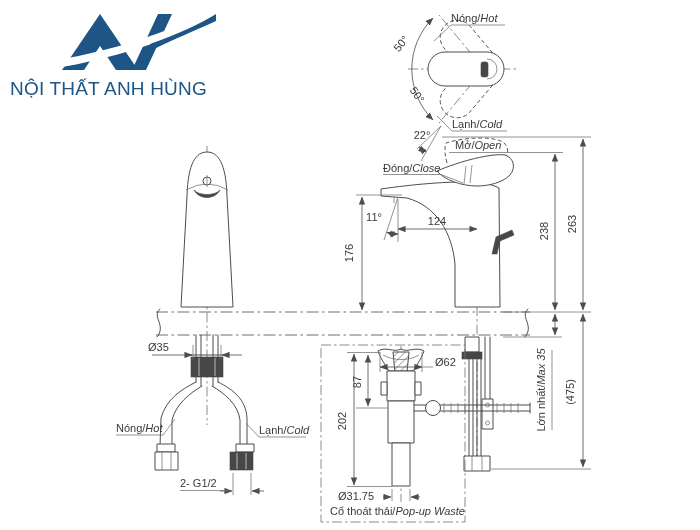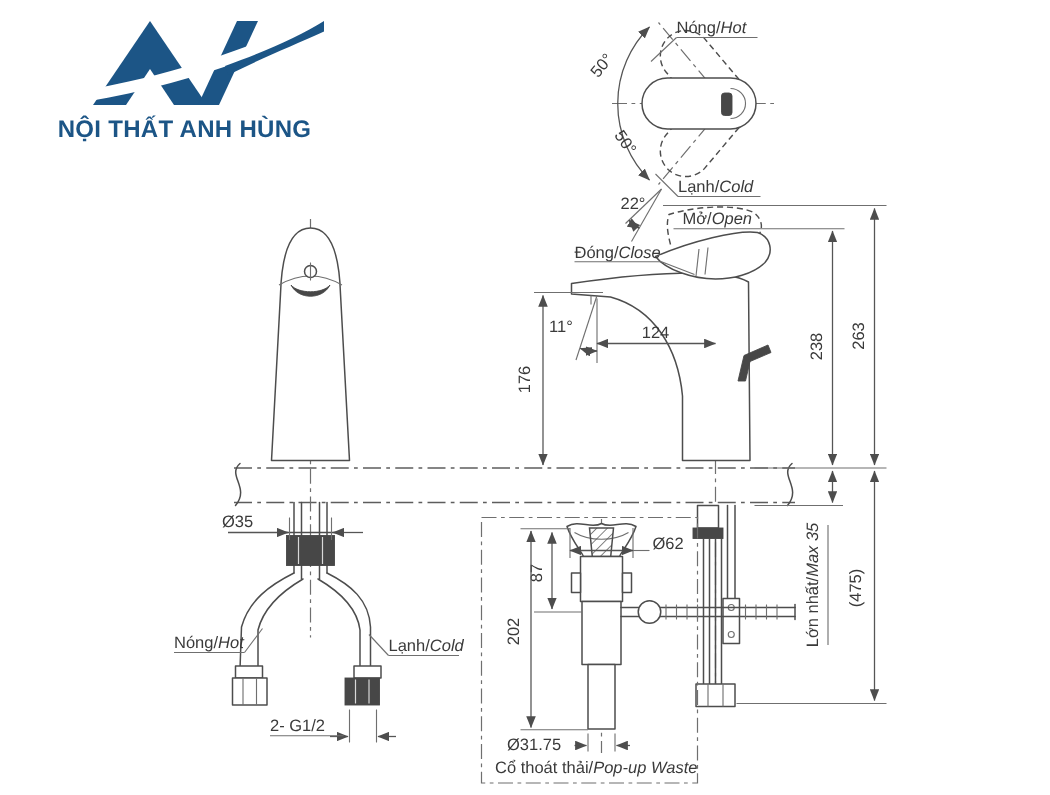--- a/index.html
+++ b/index.html
@@ -1,19 +1,19 @@
 <!DOCTYPE html>
 <html><head>
 <meta charset="utf-8">
 <style>
   html,body{margin:0;padding:0;background:#fff}
   .canvas{position:relative;width:700px;height:530px;background:#fff;overflow:hidden;font-family:"Liberation Sans",sans-serif}
   .logo{position:absolute;left:10px;top:4px;width:226px;height:100px}
   .logo-mark{position:absolute;left:48px;top:2px;width:160px;height:70px}
-  .logo-text{position:absolute;left:0;top:74px;width:226px;text-align:center;font-weight:bold;font-size:16px;letter-spacing:.2px;color:#1c5586;white-space:nowrap}
+  .logo-text{position:absolute;left:0;top:74px;width:226px;font-weight:normal;font-size:19px;letter-spacing:.2px;color:#1c5586;white-space:nowrap}
   svg.draw{position:absolute;left:0;top:0}
   .s{fill:none;stroke:#4d4d4d;stroke-width:1;stroke-linejoin:round;stroke-linecap:round}
   .sw{fill:#fff;stroke:#4d4d4d;stroke-width:1;stroke-linejoin:round}
   .dk{fill:#474747;stroke:#474747;stroke-width:.6}
   .lt{fill:none;stroke:#d8d8d8;stroke-width:.8}
   .thin{fill:none;stroke:#6f6f6f;stroke-width:.75}
   .cl{fill:none;stroke:#6f6f6f;stroke-width:.8;stroke-dasharray:10 3 2.5 3}
   .cl2{fill:none;stroke:#5d5d5d;stroke-width:.9;stroke-dasharray:12 3.5 2.5 3.5}
   .dash{fill:none;stroke:#4d4d4d;stroke-width:.95;stroke-dasharray:4 2.6}
   .dim{fill:none;stroke:#555;stroke-width:.85}

